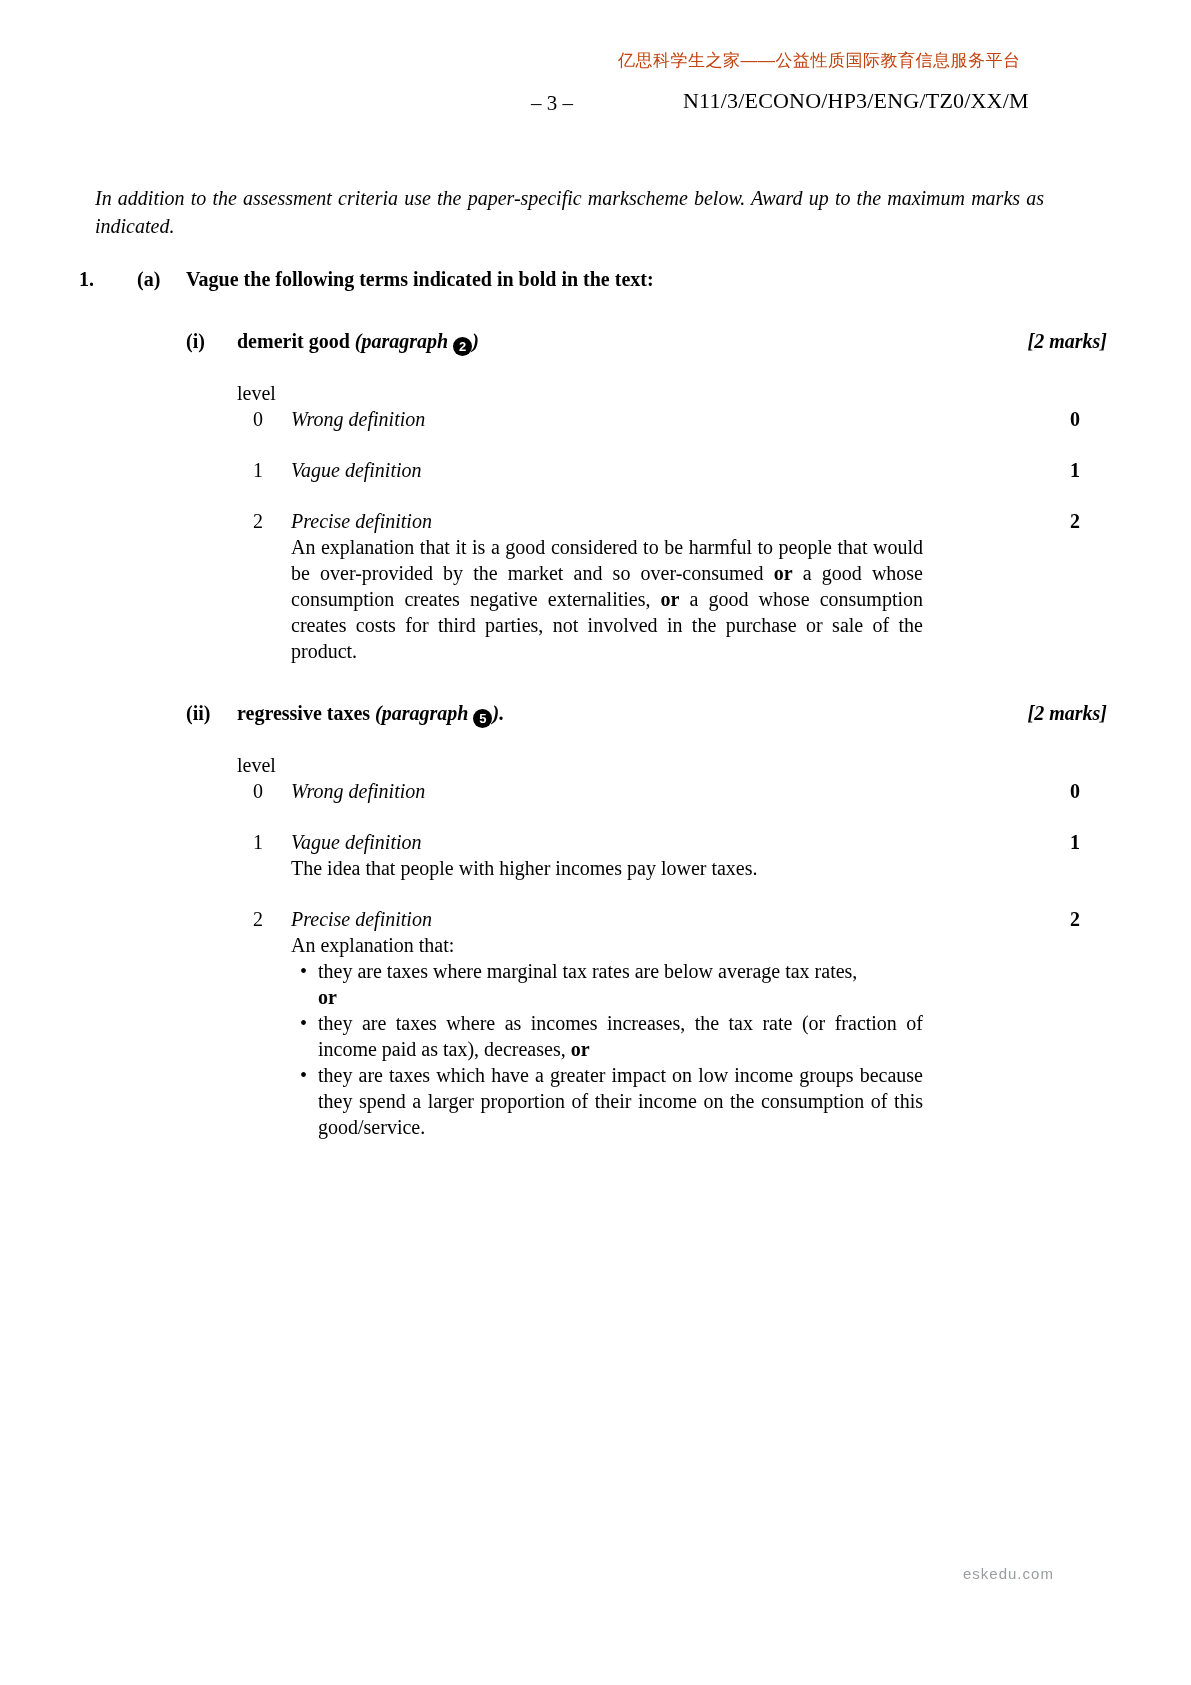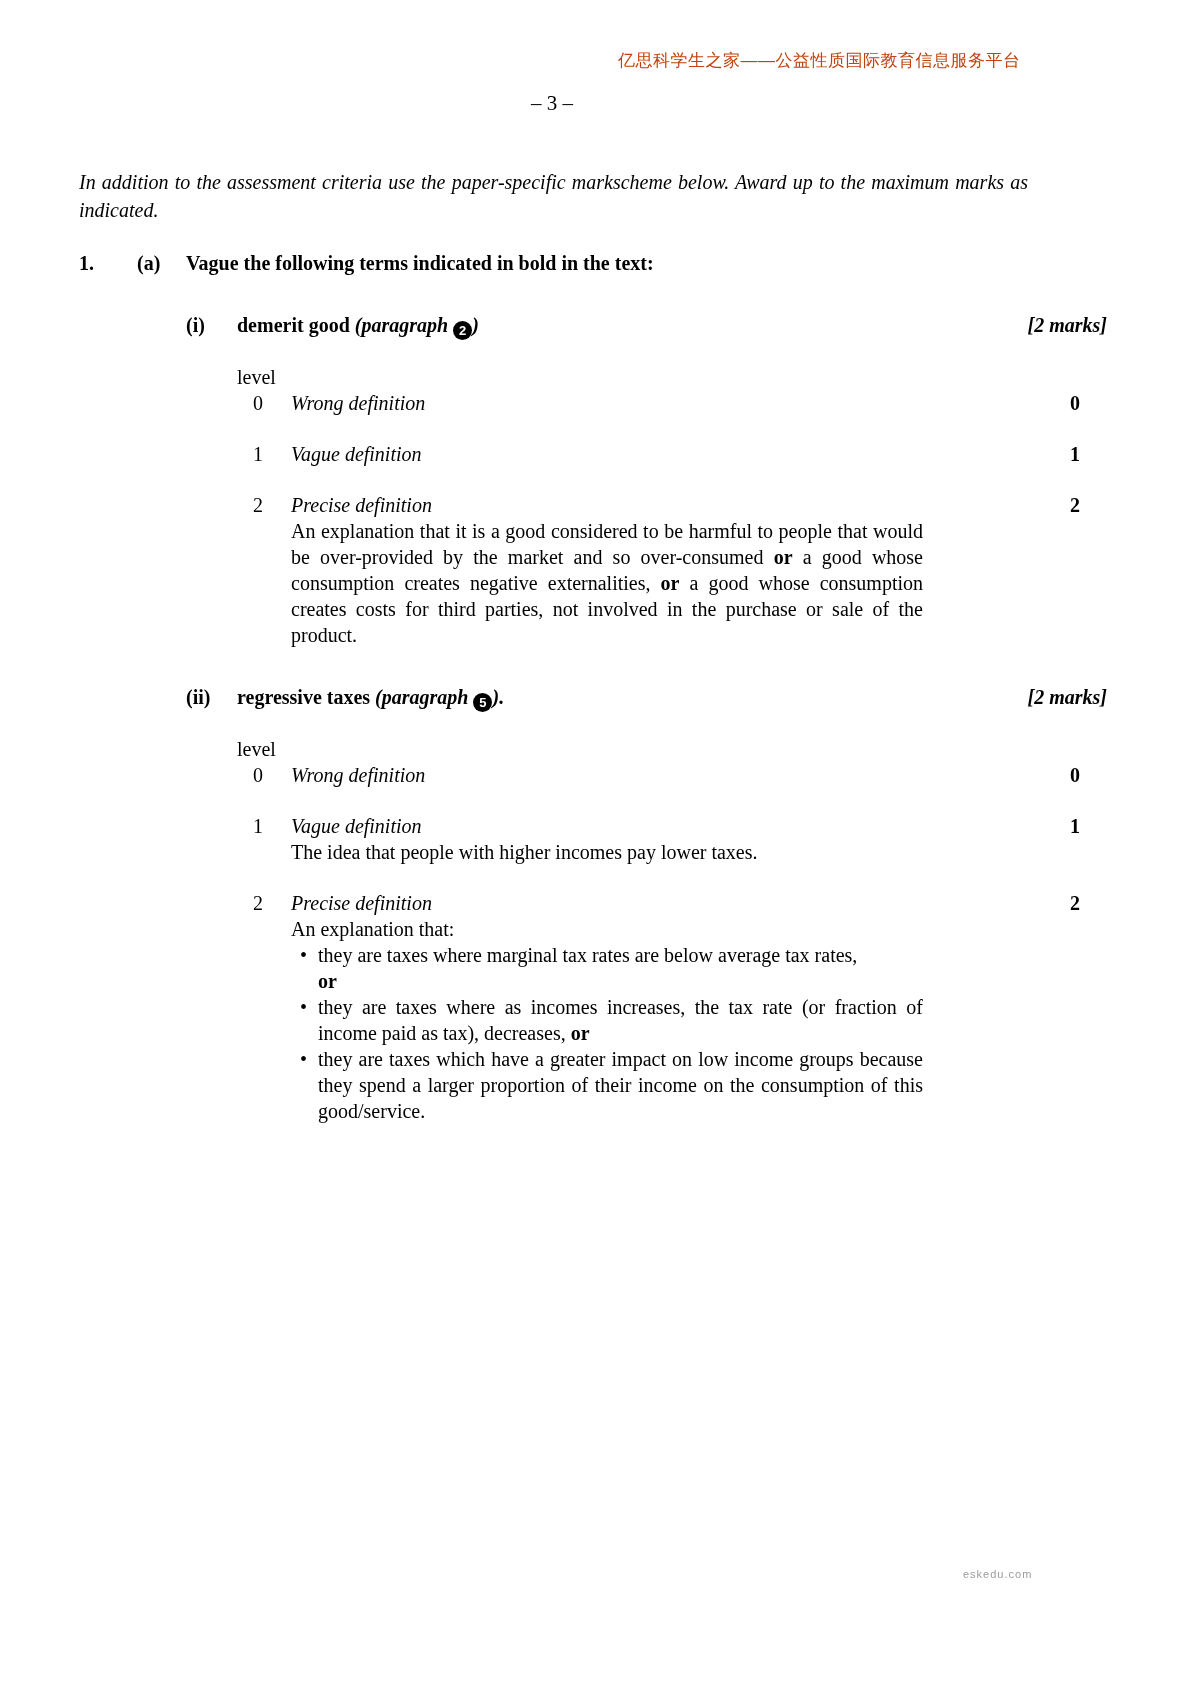--- a/index.html
+++ b/index.html
@@ -75,34 +75,35 @@
   .lvl-content{margin-left:54px;width:632px;}  
   .lvl-title{font-style:italic;}
   .just{text-align:justify;}
   .bullet{position:relative;padding-left:27px;}
   .bullet .dot{position:absolute;left:9px;top:0;}
   b{font-weight:bold;}
   
   .site-footer{
     position:absolute;left:963px;top:1561px;
     font-family:"Liberation Sans", sans-serif;
-    font-size:11px;color:#9a9da0;letter-spacing:1px;
+    font-size:15px;color:#9a9da0;letter-spacing:1px;
   }
 </style>
 </head>
 <body>
 
 <div class="page">
 
   <div class="cn-watermark">亿思科学生之家——公益性质国际教育信息服务平台</div>
   <div class="page-num">– 3 –</div>
+  <div class="paper-code">N11/3/ECONO/HP3/ENG/TZ0/XX/M</div>
 
   <div class="body">
 
-    <p class="intro" style="margin:0">In addition to the assessment criteria use the paper-specific markscheme below.  Award up to the maximum marks as indicated.</p>
+    <p class="intro" style="margin:16px">In addition to the assessment criteria use the paper-specific markscheme below.  Award up to the maximum marks as indicated.</p>
 
     <div class="q-row">
       <span class="q-num">1.</span><span class="q-part">(a)</span><span>Vague the following terms indicated in bold in the text:</span>
     </div>
 
     <div class="subpart">
       <div class="sp-head">
         <span class="sp-label">(i)</span><span>demerit good </span><i>(paragraph </i><span class="pcircle">2</span><i>)</i>
         <span class="sp-marks">[2 marks]</span>
       </div>

